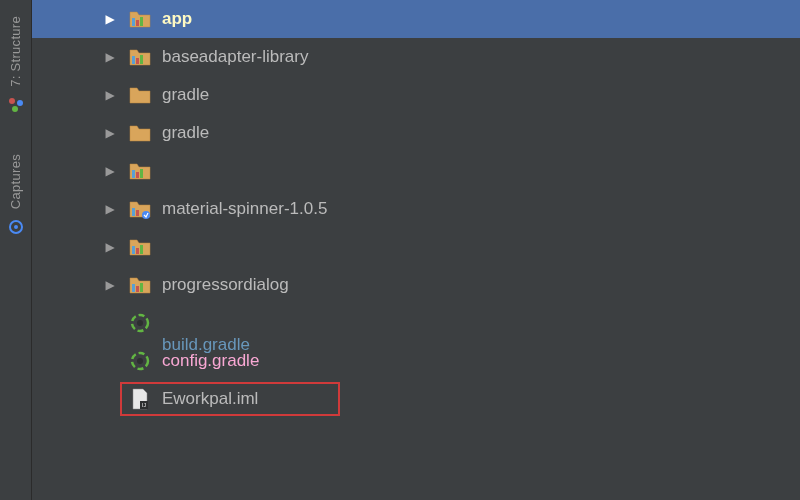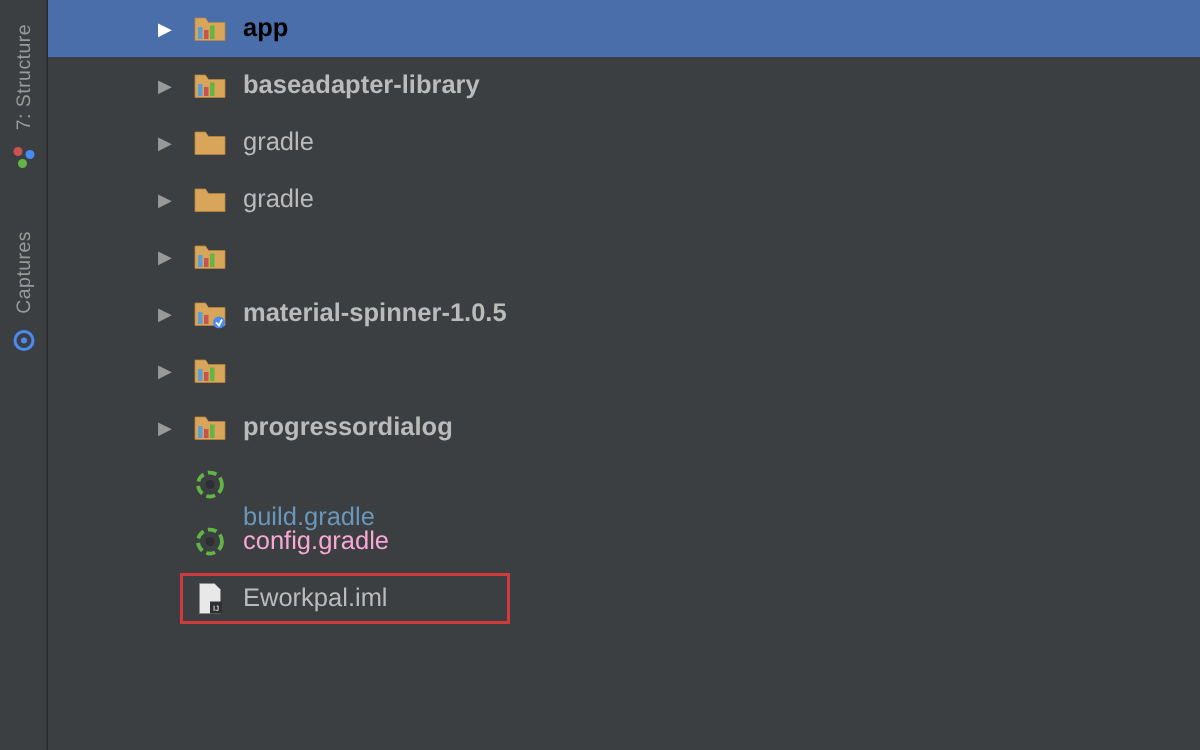--- a/index.html
+++ b/index.html
@@ -49,21 +49,21 @@
       align-items: center;
       height: 38px;
       padding-left: 70px;
       cursor: pointer;
     }
     .tree-item.selected {
       background: #4a6ea9;
       color: #fff;
     }
     .tree-item.selected .label {
-      color: #000000;
+      color: #fef9c3;
       font-weight: bold;
       text-align: right;
     }
     .arrow {
       width: 16px;
       display: flex;
       justify-content: center;
       align-items: center;
       font-size: 12px;
       color: #999;
@@ -79,21 +79,21 @@
       margin-right: 10px;
       display: flex;
       align-items: center;
       justify-content: center;
       flex-shrink: 0;
     }
     .label {
       color: #bbbbbb;
       font-size: 17px;
     }
-    .label.bold { font-weight: bold; }
+    .label.bold { font-weight: normal; }
     .label.blue { color: #6897bb; margin-top: 44px; }
     .label.orange { color: #f9a8d4; }
     .highlight-box {
       position: absolute;
       border: 2px solid #d03a3a;
       pointer-events: none;
     }
     .tree-container {
       position: relative;
       flex: 1;

